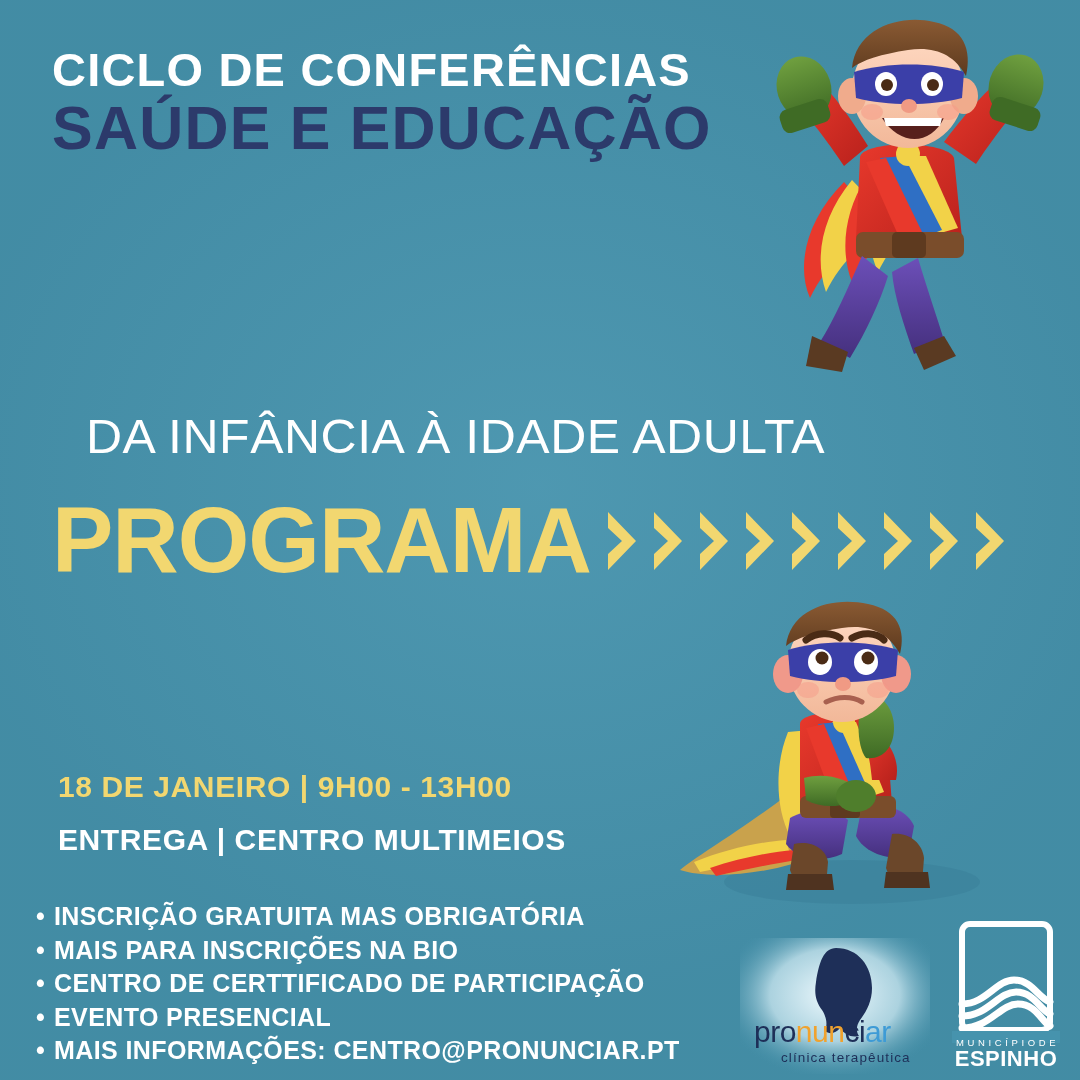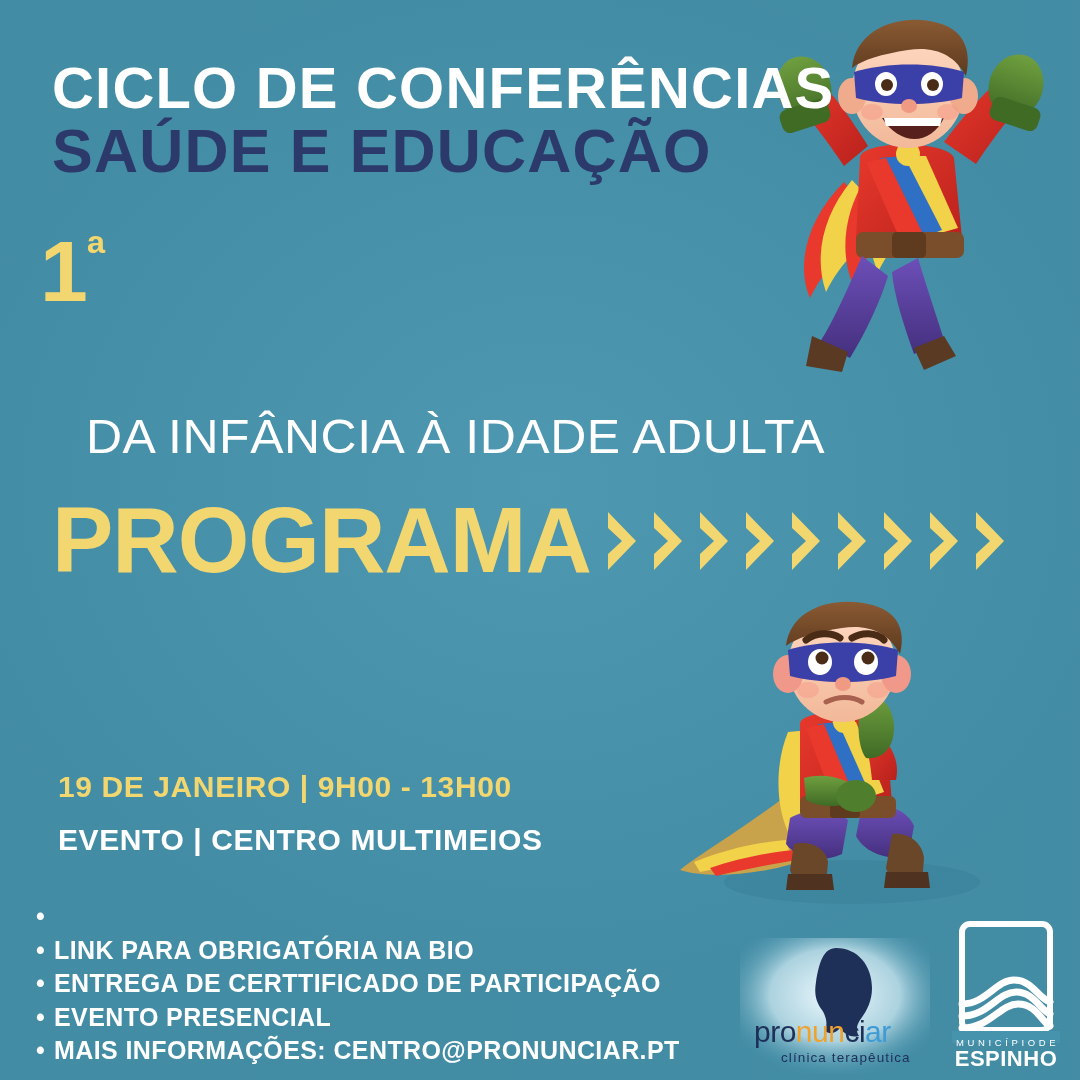--- a/index.html
+++ b/index.html
@@ -23,27 +23,26 @@
     inset: 0;
     pointer-events: none;
     background: radial-gradient(ellipse 70% 60% at 50% 45%, rgba(255,255,255,0.045), rgba(0,0,0,0.05) 80%);
     z-index: 0;
   }
   .layer { position: absolute; z-index: 2; }
 
   
   #header { left: 52px; top: 46px; }
   .hdr-line1 {
-    font-size: 58px;
+    font-size: 47px;
     font-weight: bold;
     letter-spacing: 1.2px;
     color: #ffffff;
     line-height: 1.02;
     white-space: nowrap;
-    margin-top: 12px;
   }
   .hdr-line2 {
     font-size: 61px;
     font-weight: bold;
     letter-spacing: 1.2px;
     color: #2c3a6b;
     line-height: 1.05;
     white-space: nowrap;
     margin-top: 2px;
   }
@@ -348,21 +347,20 @@
       <ellipse cx="142" cy="94" rx="11" ry="8" fill="#f59a87" opacity="0.5"></ellipse>
       <ellipse cx="212" cy="94" rx="11" ry="8" fill="#f59a87" opacity="0.5"></ellipse>
     </svg>
   </div>
 
   <div class="layer" id="header">
     <div class="hdr-line1">CICLO DE CONFERÊNCIAS</div>
     <div class="hdr-line2">SAÚDE E EDUCAÇÃO</div>
   </div>
 
-  <div class="layer" id="ordinal"><span>1</span><span class="sup">ª</span></div>
 
   <div class="layer" id="subtitle">DA INFÂNCIA À IDADE ADULTA</div>
 
   <div class="layer" id="programa-row">
     <div id="programa-word">PROGRAMA</div>
     <div id="chevrons">
       <span class="chev">
           <svg viewBox="0 0 34 62">
             <path d="M3 2 L31 31 L3 60 L3 44 L17 31 L3 18 Z" fill="#F2D770"></path>
           </svg>
@@ -403,34 +401,35 @@
           </svg>
         </span>
       <span class="chev">
           <svg viewBox="0 0 34 62">
             <path d="M3 2 L31 31 L3 60 L3 44 L17 31 L3 18 Z" fill="#F2D770"></path>
           </svg>
         </span>
     </div>
   </div>
 
-  <div class="layer" id="datetime">19 DE JANEIRO | 9H00 - 13H00</div>
-  <div class="layer" id="venue">EVENTO | CENTRO MULTIMEIOS</div>
+  <div class="layer" id="datetime">18 DE JANEIRO | 9H00 - 13H00</div>
+  <div class="layer" id="venue">ENTREGA | CENTRO MULTIMEIOS</div>
 
   <div class="layer" id="bullets">
     <div class="bullet-item">
       <span class="bullet-dot">•</span>
+      <span>INSCRIÇÃO GRATUITA MAS OBRIGATÓRIA</span>
     </div>
     <div class="bullet-item">
       <span class="bullet-dot">•</span>
-      <span>LINK PARA OBRIGATÓRIA NA BIO</span>
+      <span>MAIS PARA INSCRIÇÕES NA BIO</span>
     </div>
     <div class="bullet-item">
       <span class="bullet-dot">•</span>
-      <span>ENTREGA DE CERTTIFICADO DE PARTICIPAÇÃO</span>
+      <span>CENTRO DE CERTTIFICADO DE PARTICIPAÇÃO</span>
     </div>
     <div class="bullet-item">
       <span class="bullet-dot">•</span>
       <span>EVENTO PRESENCIAL</span>
     </div>
     <div class="bullet-item">
       <span class="bullet-dot">•</span>
       <span>MAIS INFORMAÇÕES: CENTRO@PRONUNCIAR.PT</span>
     </div>
   </div>

